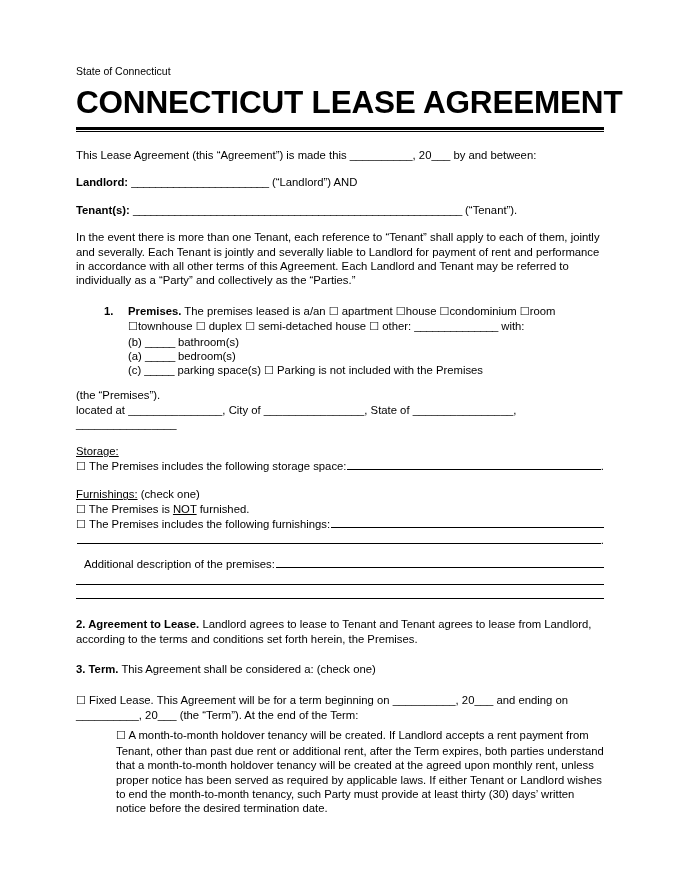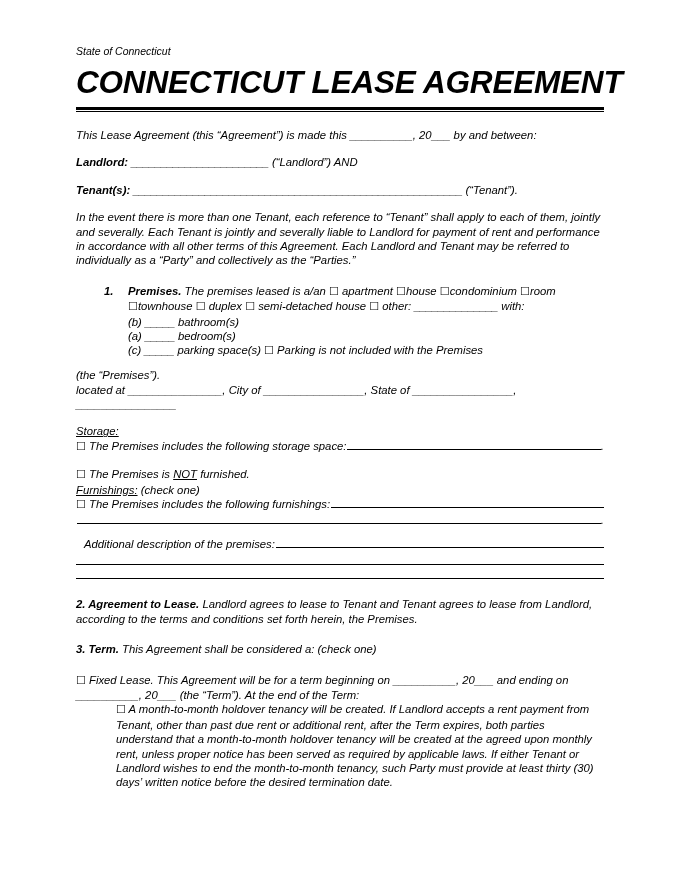--- a/index.html
+++ b/index.html
@@ -13,22 +13,21 @@
     height: 880px;
     font-family: "Liberation Sans", sans-serif;
     color: #000000;
     overflow: hidden;
   }
   .page {
     position: relative;
     width: 680px;
     height: 880px;
     box-sizing: border-box;
-    padding: 45px 76px 0 76px;
-    font-style: italic;
+    padding: 65px 76px 0 76px;
   }
   
   .state-line {
     font-size: 10.5px;
     line-height: 13px;
     margin: 0 0 6px 0;
   }
   .doc-title {
     font-size: 31.5px;
     font-weight: bold;
@@ -102,20 +101,21 @@
   }
   .clause-body { flex: 1 1 auto; }
   .sub-list {
     margin-left: 24px;
     line-height: 14.2px;
   }
   .indent-block {
     margin-left: 40px;
     font-size: 11.3px;
     line-height: 14.4px;
+    margin-top: 6px;
   }
 </style>
 </head>
 <body>
 
 <div class="page">
 
   <div class="state-line">State of Connecticut</div>
   <div class="doc-title">CONNECTICUT LEASE AGREEMENT</div>
   <div class="title-rule"></div>
@@ -193,27 +193,27 @@
   <div class="ruled-row">
     <span class="cb">☐</span>
     <span>&nbsp;</span>
     <span>The Premises includes the following storage space:</span>
     <span class="rule-fill"></span>
     <span>.</span>
   </div>
 
   <div class="gap-13"></div>
 
+  <p class="p"><span class="u">Furnishings:</span> <span>(check one)</span></p>
   <p class="p">
     <span class="cb">☐</span>
     <span>The Premises is</span>
     <span class="u">NOT</span>
     <span>furnished.</span>
   </p>
-  <p class="p"><span class="u">Furnishings:</span> <span>(check one)</span></p>
   <div class="ruled-row">
     <span class="cb">☐</span>
     <span>&nbsp;</span>
     <span>The Premises includes the following furnishings:</span>
     <span class="rule-fill"></span>
   </div>
   <div class="ruled-row">
     <span class="rule-fill"></span>
     <span>.</span>
   </div>

